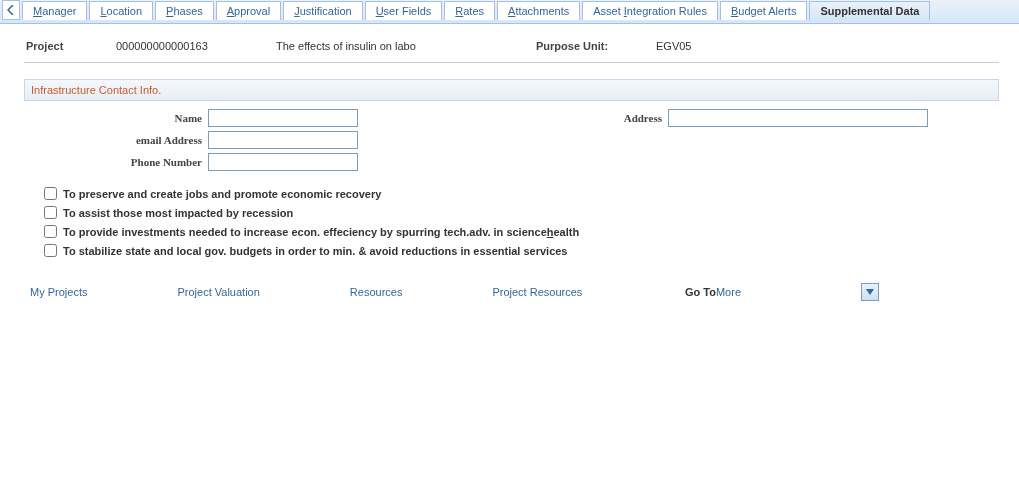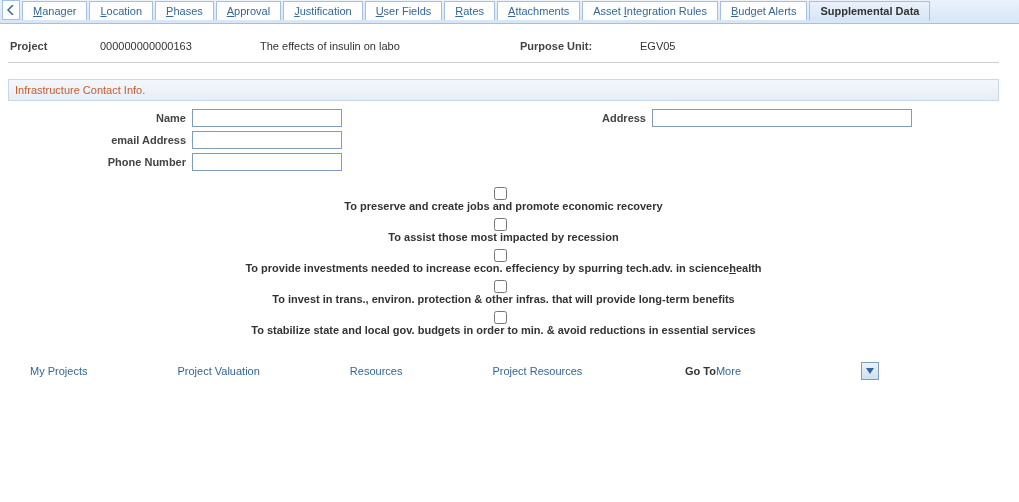--- a/index.html
+++ b/index.html
@@ -43,21 +43,21 @@
   }
   .tab.active {
     background: linear-gradient(#eaf2fb, #d6e6f7);
     color: #333;
     font-weight: bold;
     border-bottom: 1px solid #d6e6f7;
     position: relative;
     top: 1px;
   }
   .tab .ul { text-decoration: underline; }
-  .content { padding: 10px 20px 6px 8px; }
+  .content { padding: 10px 20px 6px 24px; }
   .projrow {
     display: flex;
     align-items: center;
     padding: 6px 2px 10px 2px;
     border-bottom: 1px solid #ccc;
   }
   .projrow .lbl { font-weight: bold; color: #444; }
   .projrow .v { color: #333; }
   .section-hdr {
     border: 1px solid #c8d8e8;
@@ -71,37 +71,37 @@
     grid-template-columns: 180px 160px 200px 100px 270px;
     row-gap: 4px;
     align-items: center;
     padding: 8px 4px 4px 4px;
   }
   .form-grid .flabel {
     text-align: right;
     font-weight: bold;
     color: #444;
     padding-right: 6px;
+    font-family: Liberation Serif, serif;
   }
   .txt {
     height: 18px;
     border: 1px solid #7f9db9;
     padding: 1px 3px;
     font-size: 11px;
     width: 150px;
   }
   .txt.wide { width: 260px; }
   .checks { padding: 6px 4px 4px 4px; }
   .chkrow {
     display: flex;
     align-items: center;
-    margin: 6px 4px;
+    margin: 6px 16px;
     color: #333;
     font-weight: bold;
-    flex-direction: column;
   }
   .chkrow input { margin: 0 6px 0 0; }
   .chkrow .ul2 { text-decoration: underline; }
   .footer {
     display: flex;
     align-items: center;
     padding: 10px 20px 14px 30px;
     gap: 40px;
   }
   .footer .flink {
@@ -185,24 +185,20 @@
         <input type="checkbox" style="">
         <span>To preserve and create jobs and promote economic recovery</span>
       </div>
       <div class="chkrow">
         <input type="checkbox" style="">
         <span>To assist those most impacted by recession</span>
       </div>
       <div class="chkrow">
         <input type="checkbox" style="">
         <span>To provide investments needed to increase econ. effeciency by spurring tech.adv. in science<span class="ul2">h</span>ealth</span>
-      </div>
-      <div class="chkrow">
-        <input type="checkbox" style="">
-        <span>To invest in trans., environ. protection &amp; other infras. that will provide long-term benefits</span>
       </div>
       <div class="chkrow">
         <input type="checkbox" style="">
         <span>To stabilize state and local gov. budgets in order to min. &amp; avoid reductions in essential services</span>
       </div>
     </div>
 
 </div>
 
 <div class="footer">

